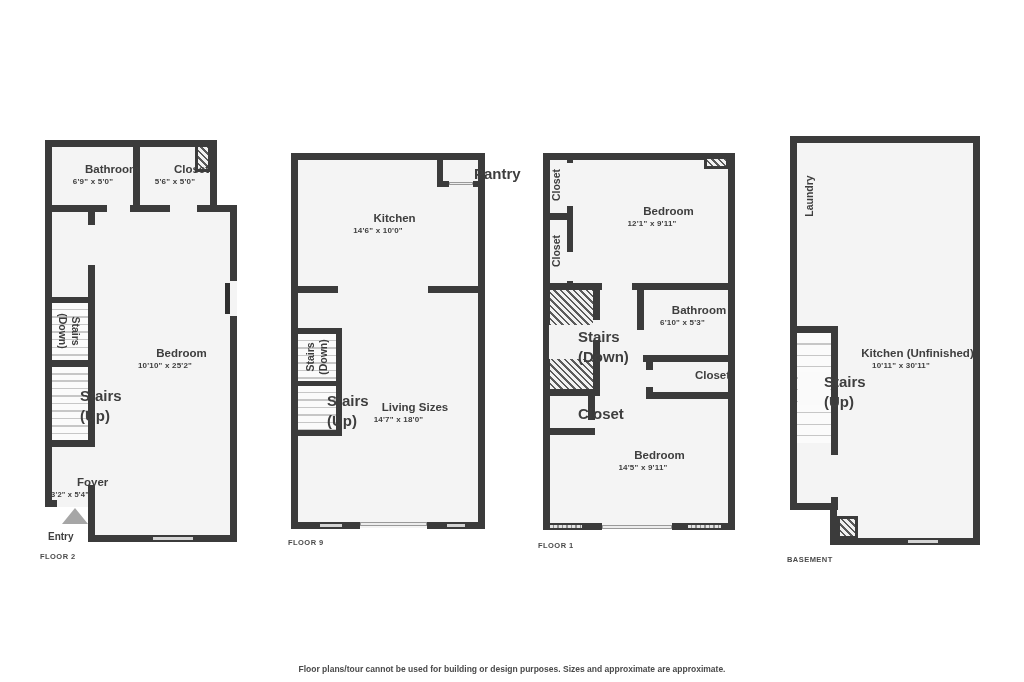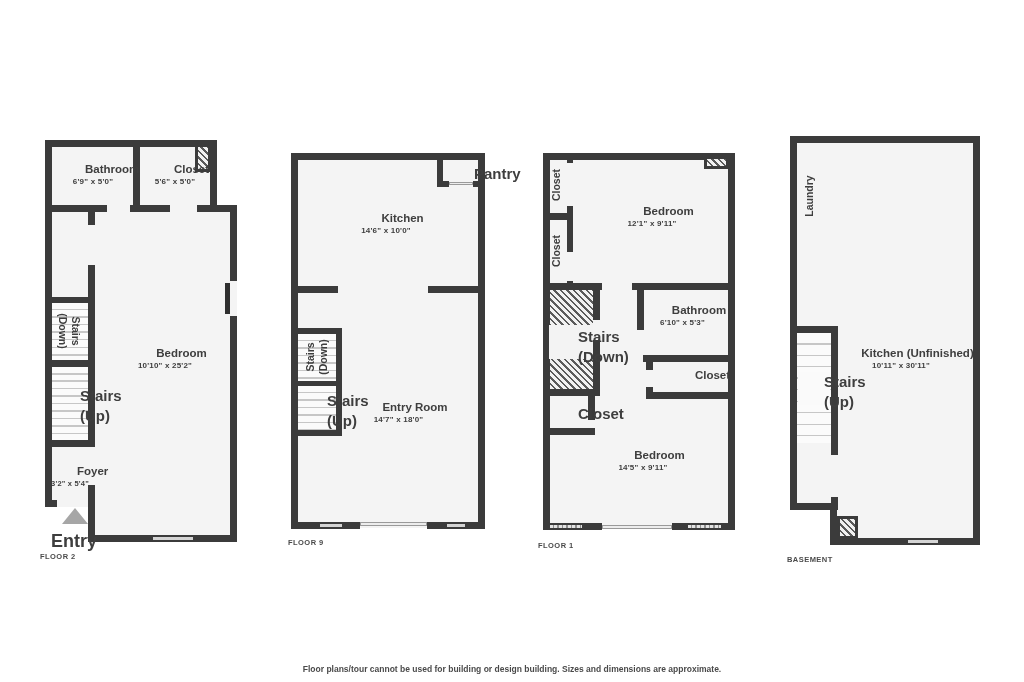--- a/index.html
+++ b/index.html
@@ -15,21 +15,21 @@
   .win.striped{background:repeating-linear-gradient(90deg,#e3e3e3 0 3px,#8f8f8f 3px 4.5px);}
   .thinline{position:absolute;height:4px;background:#ededed;border:1px solid #9a9a9a;box-sizing:border-box;}
   .whitebox{position:absolute;background:#f3f3f3;}
   .doorbar{position:absolute;background:#2f2f2f;}
   .arrow-up{position:absolute;width:0;height:0;border-left:13px solid transparent;border-right:13px solid transparent;border-bottom:16px solid #a6a6a6;}
   .lbl{position:absolute;color:#3e3e3e;font-weight:700;text-align:center;line-height:1.3;}
   .lbl .nm{display:block;font-size:11.5px;padding-left:33px;}
   .lbl .nm.sm{font-size:15px;}
   .lbl .dm{display:block;font-size:8px;letter-spacing:.2px;}
   .lbl .dm.xs{font-size:7.5px;}
-  .entry-lbl{position:absolute;color:#3e3e3e;font-weight:700;font-size:18px;text-align:center;}
+  .entry-lbl{position:absolute;color:#3e3e3e;font-weight:700;font-size:10px;text-align:left;}
   .vflip{display:flex;align-items:center;justify-content:center;}
   .vlbl-ccw{transform:rotate(-90deg);}
   .vlbl-cw{transform:rotate(90deg);}
   .vtext{font-size:10.5px;font-weight:700;color:#3e3e3e;white-space:nowrap;text-align:center;line-height:1.25;}
   .caption{position:absolute;font-size:7.5px;font-weight:700;color:#4a4a4a;letter-spacing:.45px;}
   .disclaimer{position:absolute;left:0;top:664px;width:100%;text-align:center;font-size:8.5px;font-weight:700;color:#4a4a4a;}
 </style>
 </head>
 <body>
 
@@ -81,21 +81,21 @@
       <span class="nm">Bedroom</span>
       <span class="dm">10'10" x 25'2"</span>
     </div>
     <div class="vflip vlbl-cw" style="position:absolute;left:40px;top:317px;width:58px;height:28px;">
       <div class="vtext"><span>Stairs</span><br><span>(Down)</span></div>
     </div>
     <div class="lbl" style="left:47px;top:386px;width:46px;">
       <span class="nm sm">Stairs</span>
       <span class="nm sm">(Up)</span>
     </div>
-    <div class="lbl" style="left:44px;top:464px;width:52px;">
+    <div class="lbl" style="left:44px;top:475px;width:52px;">
       <span class="nm">Foyer</span>
       <span class="dm xs">3'2" x 5'4"</span>
     </div>
     <div class="arrow-up" style="left:62px;top:508px;"></div>
     <div class="entry-lbl" style="left:48px;top:531px;width:52px;">Entry</div>
     <div class="caption" style="left:40px;top:552px;">FLOOR 2</div>
   </div>
 
   <div>
     <div class="floor" style="left:296px;top:158px;width:184px;height:370px;"></div>
@@ -123,26 +123,26 @@
     <div class="win" style="left:320px;top:522px;width:22px;"></div>
     <div class="wall" style="left:342px;top:522px;width:18px;height:7px;"></div>
     <div class="thinline" style="left:360px;top:522px;width:67px;"></div>
     <div class="wall" style="left:427px;top:522px;width:20px;height:7px;"></div>
     <div class="win" style="left:447px;top:522px;width:18px;"></div>
     <div class="wall" style="left:465px;top:522px;width:20px;height:7px;"></div>
 
     <div class="lbl" style="left:441px;top:164px;width:38px;">
       <span class="nm sm">Pantry</span>
     </div>
-    <div class="lbl" style="left:330px;top:211px;width:112px;">
+    <div class="lbl" style="left:322px;top:211px;width:112px;">
       <span class="nm">Kitchen</span>
       <span class="dm">14'6" x 10'0"</span>
     </div>
     <div class="lbl" style="left:336px;top:400px;width:125px;">
-      <span class="nm">Entry Room</span>
+      <span class="nm">Living Sizes</span>
       <span class="dm">14'7" x 18'0"</span>
     </div>
     <div class="vflip vlbl-ccw" style="position:absolute;left:288px;top:343px;width:58px;height:28px;">
       <div class="vtext"><span>Stairs</span><br><span>(Down)</span></div>
     </div>
     <div class="lbl" style="left:294px;top:391px;width:44px;">
       <span class="nm sm">Stairs</span>
       <span class="nm sm">(Up)</span>
     </div>
     <div class="caption" style="left:288px;top:538px;">FLOOR 9</div>
@@ -243,14 +243,14 @@
       <span class="nm sm">Stairs</span>
       <span class="nm sm">(Up)</span>
     </div>
     <div class="lbl" style="left:826px;top:346px;width:150px;">
       <span class="nm">Kitchen (Unfinished)</span>
       <span class="dm">10'11" x 30'11"</span>
     </div>
     <div class="caption" style="left:787px;top:555px;">BASEMENT</div>
   </div>
 
-  <div class="disclaimer">Floor plans/tour cannot be used for building or design building. Sizes and dimensions are approximate.</div>
+  <div class="disclaimer">Floor plans/tour cannot be used for building or design purposes. Sizes and approximate are approximate.</div>
 </div>
 
 </body></html>

